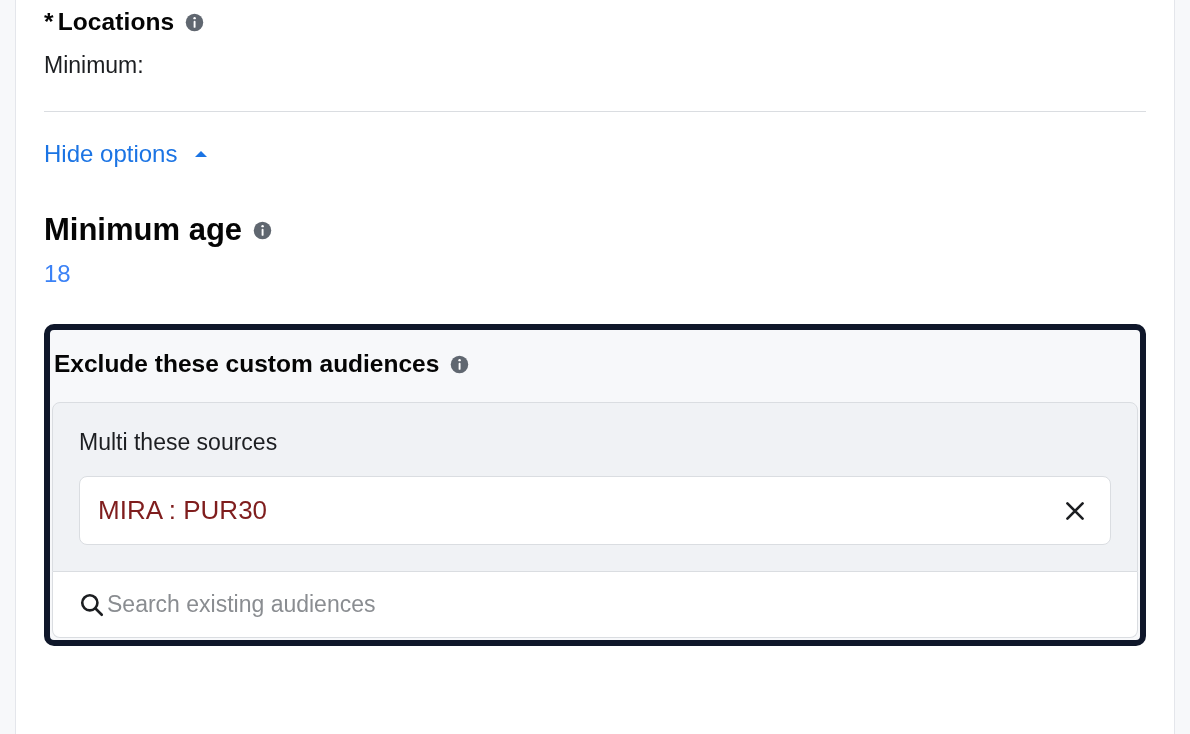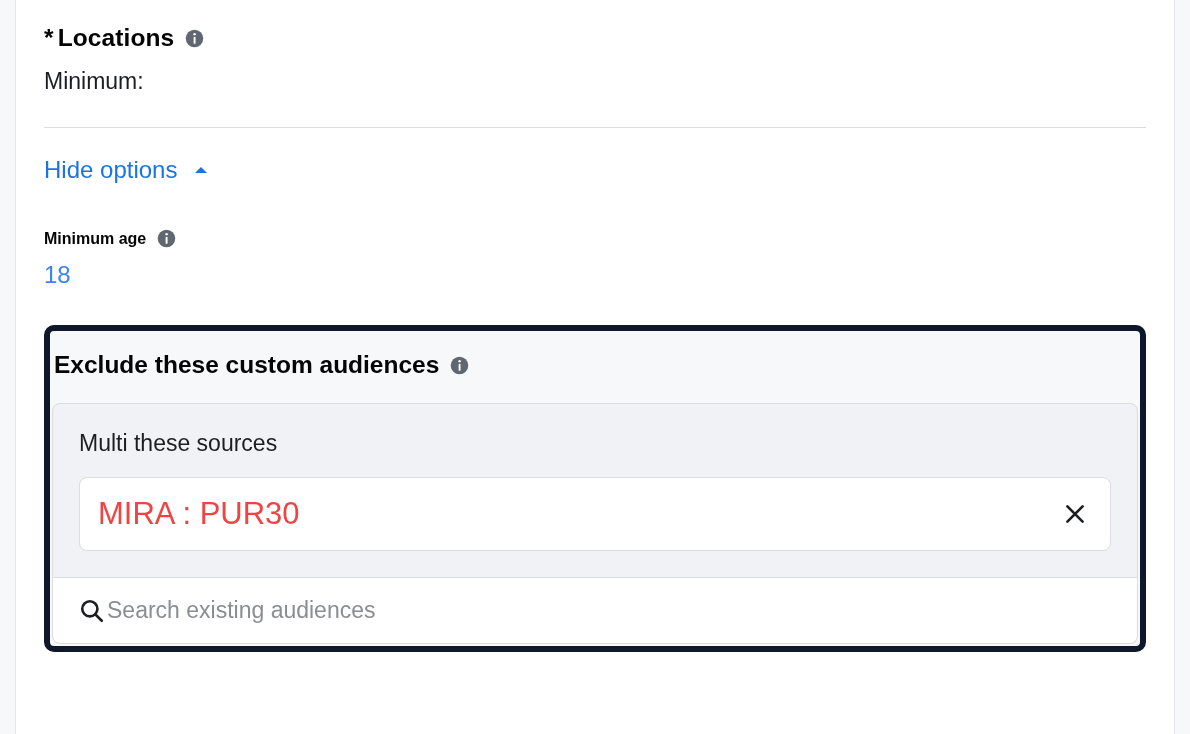--- a/index.html
+++ b/index.html
@@ -25,21 +25,21 @@
     border-right: 1px solid #e4e6eb;
   }
   .edge.left { left: 0; border-right: 1px solid #e4e6eb; }
   .edge.right { right: 0; border-left: 1px solid #e4e6eb; border-right: none; }
 
   .content {
     position: absolute;
     left: 16px;
     right: 16px;
     top: 0;
-    padding: 24px 28px 0 28px;
+    padding: 8px 28px 0 28px;
   }
 
   .section-head {
     display: flex;
     align-items: center;
     gap: 10px;
     font-weight: 700;
     font-size: 24.5px;
     letter-spacing: 0.1px;
     color: #050505;
@@ -81,21 +81,21 @@
     cursor: pointer;
   }
   .caret-svg { display: block; }
 
   .min-age-block { margin-top: 44px; }
   .min-age-head {
     display: flex;
     align-items: center;
     gap: 10px;
     font-weight: 700;
-    font-size: 16px;
+    font-size: 31px;
     color: #050505;
   }
   .min-age-value {
     font-size: 24px;
     margin-top: 12px;
     color: #3b82f6;
   }
 
   
   .panel-wrap {
@@ -131,22 +131,22 @@
   .chip {
     background: #fff;
     border: 1px solid #dadde1;
     border-radius: 8px;
     display: flex;
     align-items: center;
     justify-content: space-between;
     padding: 18px 22px 18px 18px;
   }
   .chip-text {
-    font-size: 31px;
-    color: #ef4444;
+    font-size: 26px;
+    color: #7f1d1d;
   }
   .chip-x {
     cursor: pointer;
     display: inline-flex;
   }
   .chip-x svg { display:block; }
 
   .search-box {
     background: #fff;
     border: 1px solid #dadde1;

